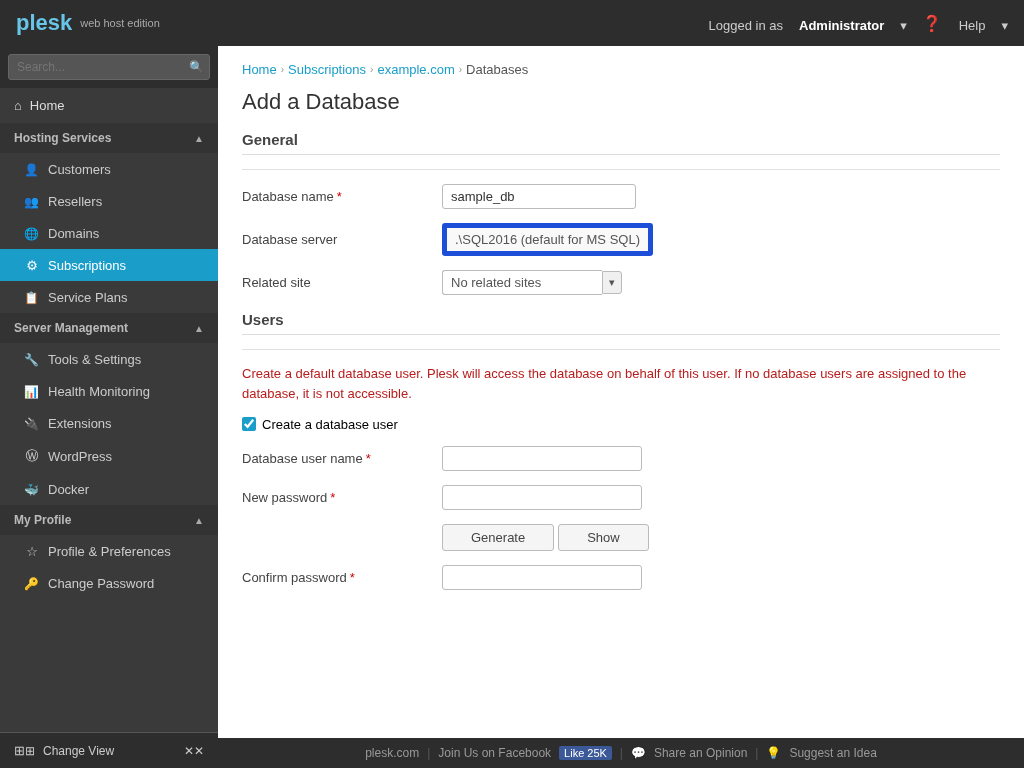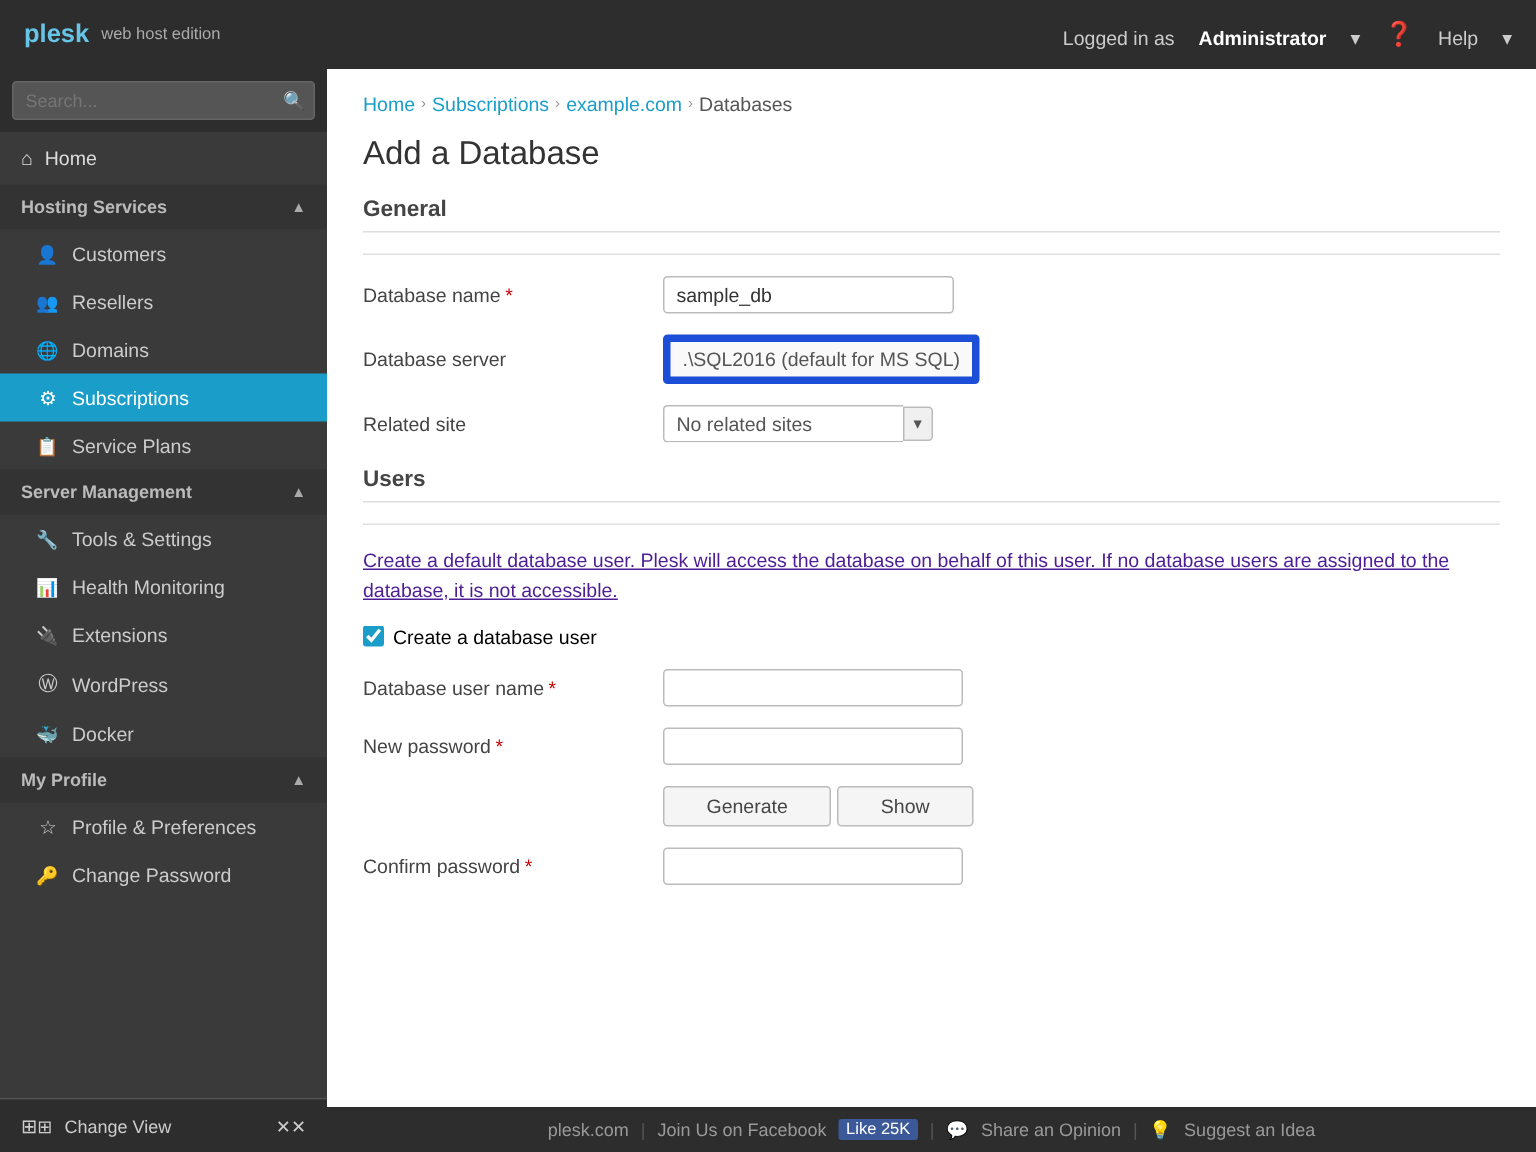--- a/index.html
+++ b/index.html
@@ -10,21 +10,21 @@
       background: #2d2d2d;
       color: #ccc;
       display: flex;
       align-items: center;
       justify-content: space-between;
       padding: 0 16px;
       height: 46px;
       flex-shrink: 0;
     }
     .topbar-logo { display: flex; align-items: center; gap: 8px; }
-    .plesk-logo { color: #fff; font-size: 17px; font-weight: bold; }
+    .plesk-logo { color: #fff; font-size: 22px; font-weight: bold; }
     .plesk-logo span { color: #67c5e8; }
     .logo-subtitle { color: #aaa; font-size: 11px; }
     .topbar-right { display: flex; align-items: flex-end; gap: 16px; color: #ccc; font-size: 13px; }
 
     
     .main-layout { display: flex; flex: 1; overflow: hidden; }
 
     
     .sidebar {
       width: 218px;
@@ -210,24 +210,23 @@
       border-radius: 0 3px 3px 0;
       background: #f0f0f0;
       cursor: pointer;
       color: #555;
       font-size: 11px;
     }
 
     
     .users-desc {
       font-size: 13px;
-      color: #4c1d95;
+      color: #b91c1c;
       margin-bottom: 14px;
       line-height: 1.5;
-      text-decoration: underline;
     }
 
     .checkbox-row {
       display: flex;
       gap: 6px;
       margin-bottom: 14px;
     }
     .checkbox-row input[type=checkbox] { width: 14px; height: 14px; accent-color: #1a9ec9; }
 
     .btn {

